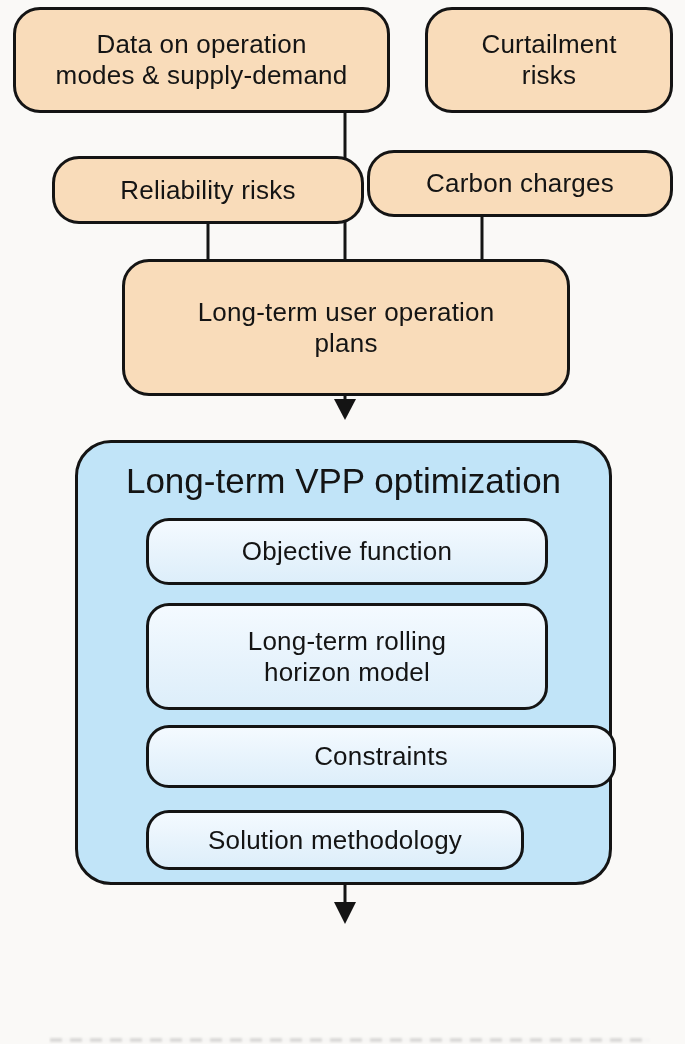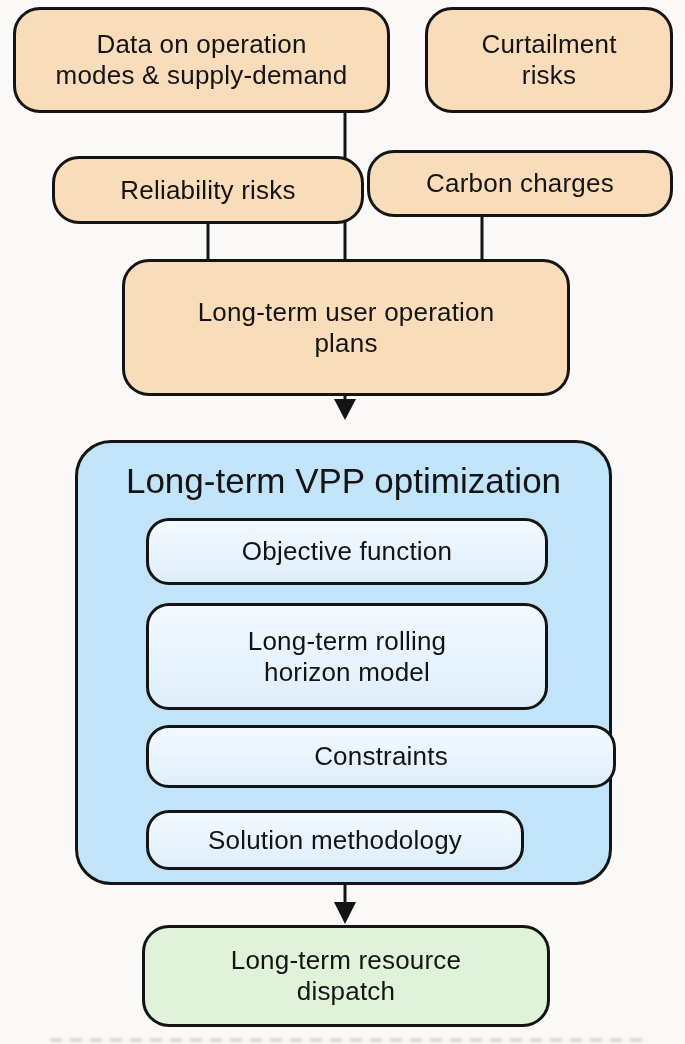--- a/index.html
+++ b/index.html
@@ -143,20 +143,16 @@
 
     <div class="node inner" id="node-constraints">
       <span class="ln">Constraints</span>
     </div>
 
     <div class="node inner" id="node-solution">
       <span class="ln">Solution methodology</span>
     </div>
   </div>
 
-  <div class="node green" id="node-dispatch">
-    <span class="ln">Long-term resource</span>
-    <span class="ln">dispatch</span>
-  </div>
 
   <div class="caption-artifact"></div>
 
 </div>
 
 </body></html>

